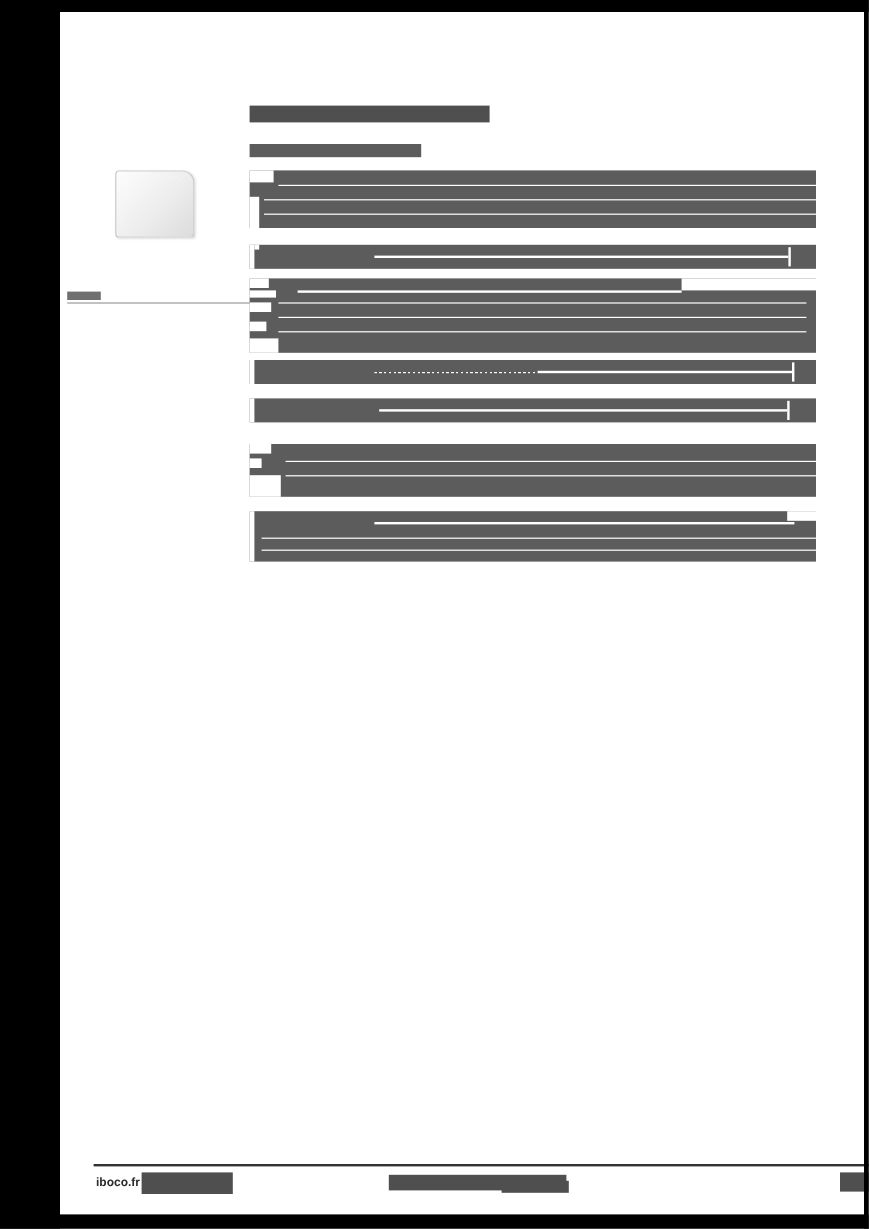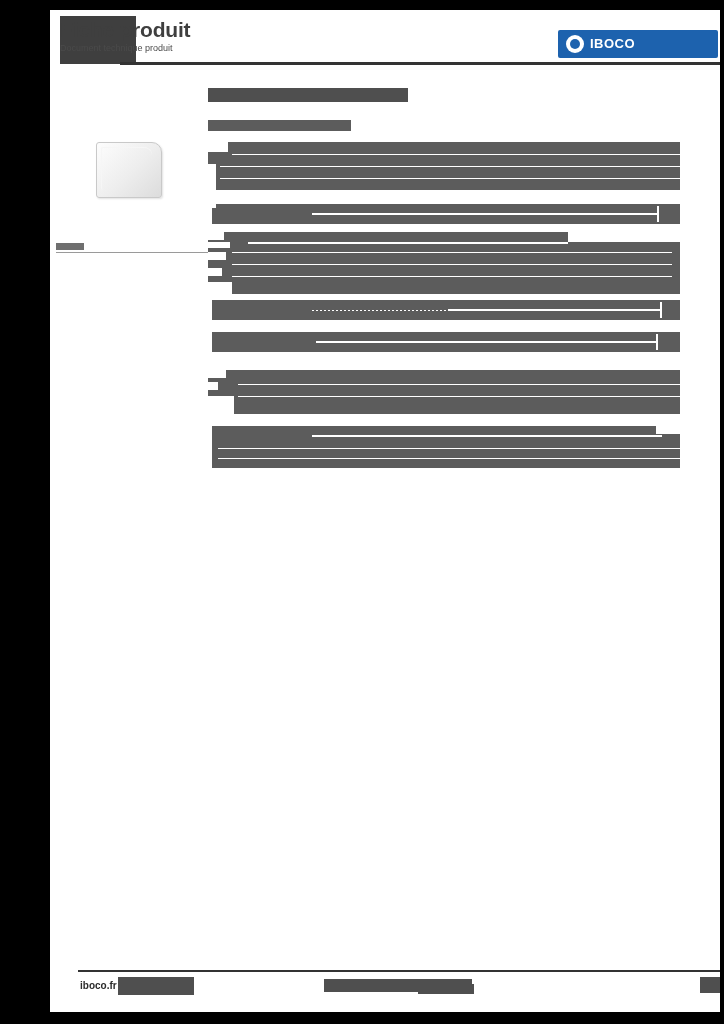--- a/index.html
+++ b/index.html
@@ -288,32 +288,20 @@
     width: 44px;
     height: 16px;
     background: #4f4f4f;
   }
 </style>
 </head>
 <body>
 
 <div id="page">
 
-  <div class="header">
-    <div class="title-block"></div>
-    <div class="title-block-2"></div>
-    <div class="doc-title">Fiche produit</div>
-    <div class="doc-subtitle">Document technique produit</div>
-    <div class="header-rule"></div>
-
-    <div class="logo-wrap">
-      <span class="logo-dot"></span>
-      <span class="logo-text">IBOCO</span>
-    </div>
-  </div>
 
   <div class="product-image"></div>
   <div class="side-caption"></div>
   <div class="side-rule"></div>
 
   <div class="content">
 
     <div class="section-heading"></div>
     <div class="section-subheading"></div>
 

